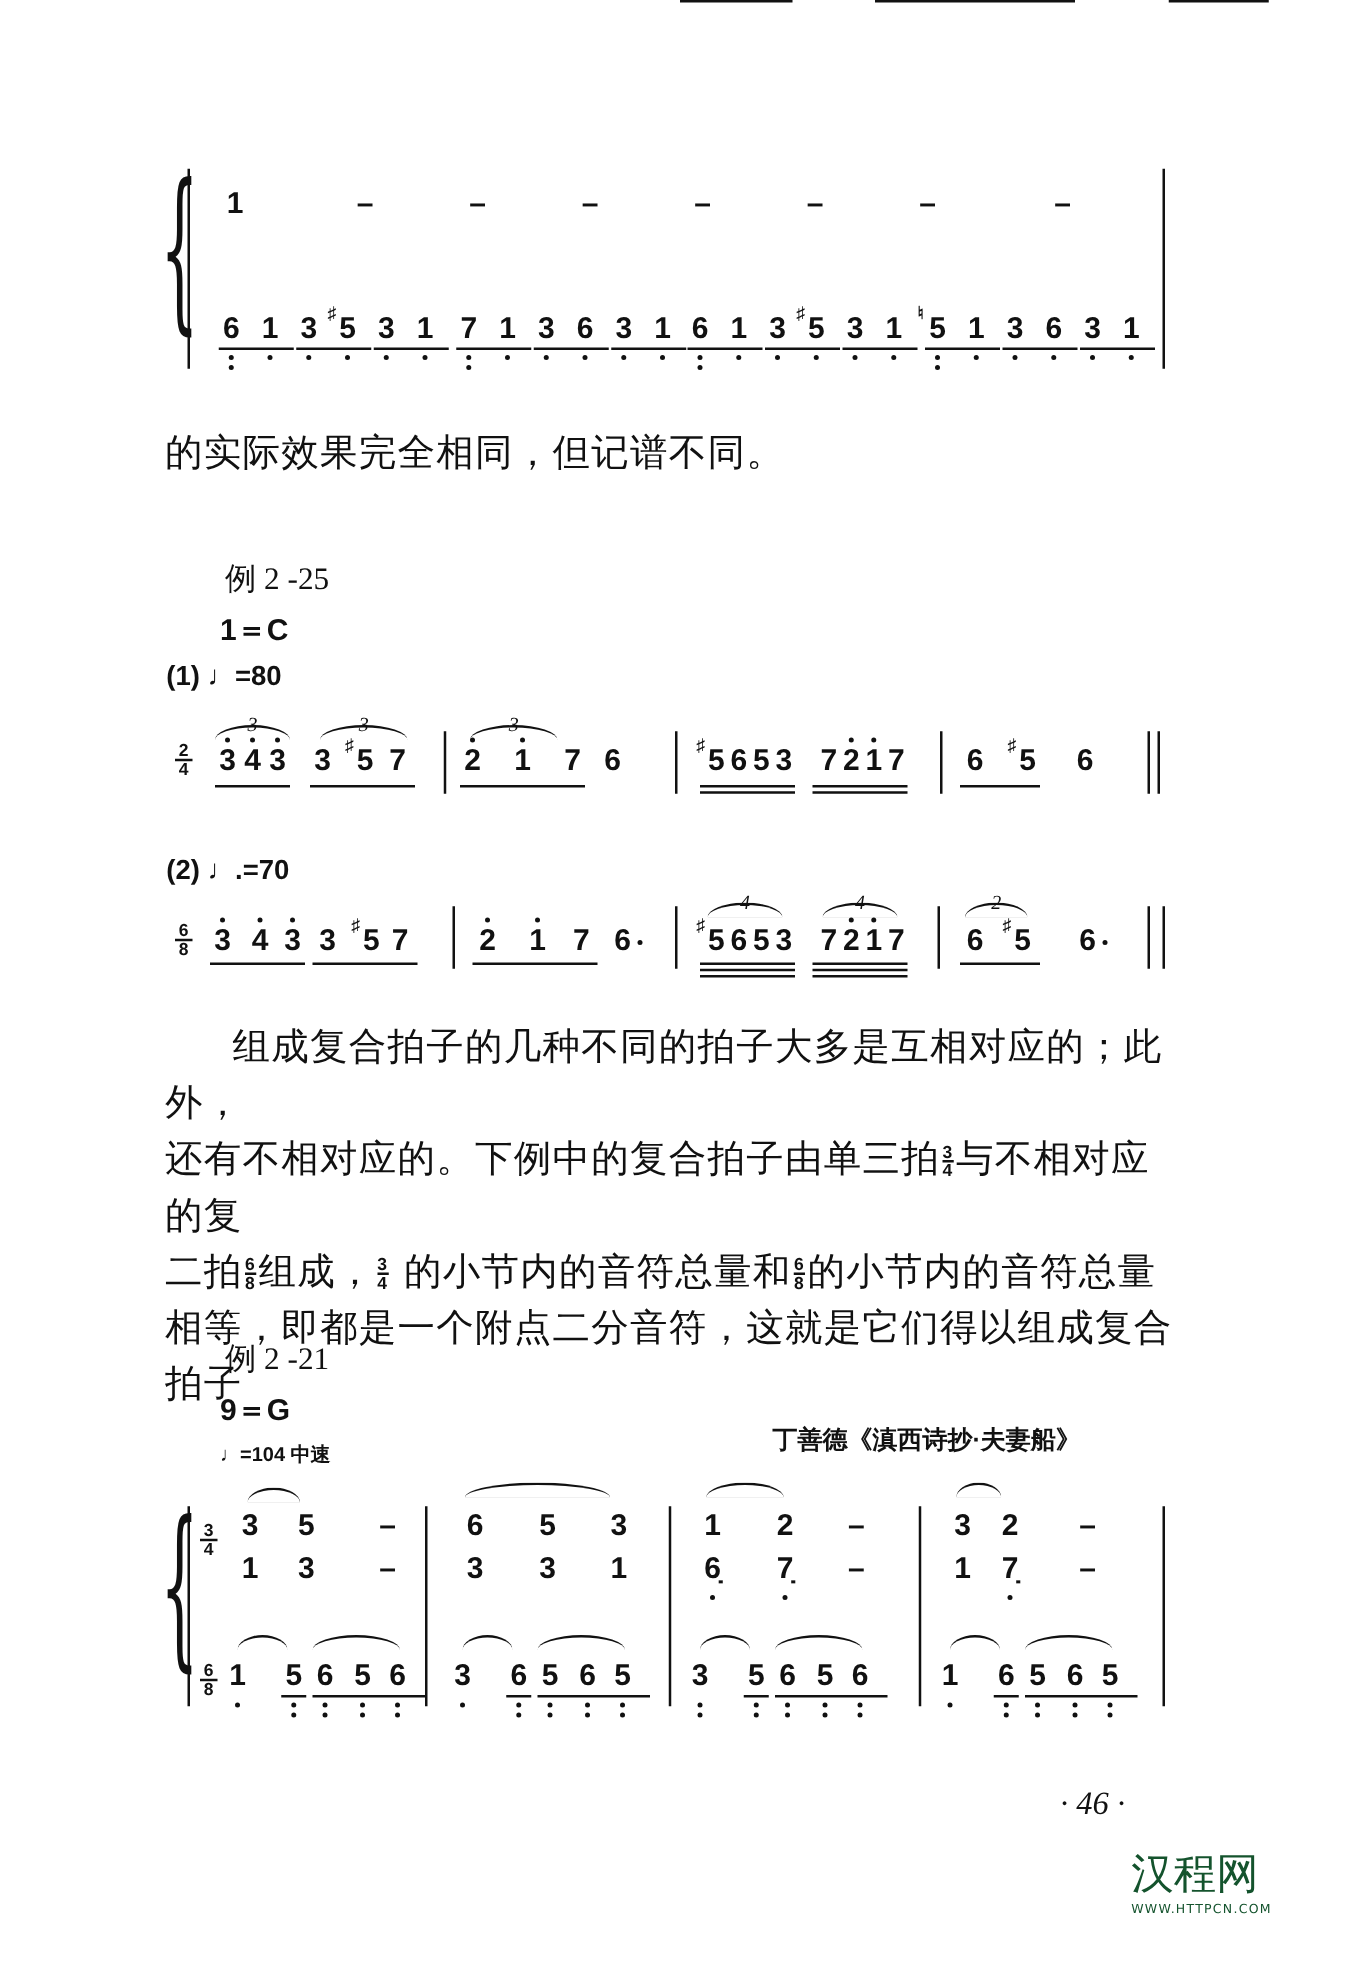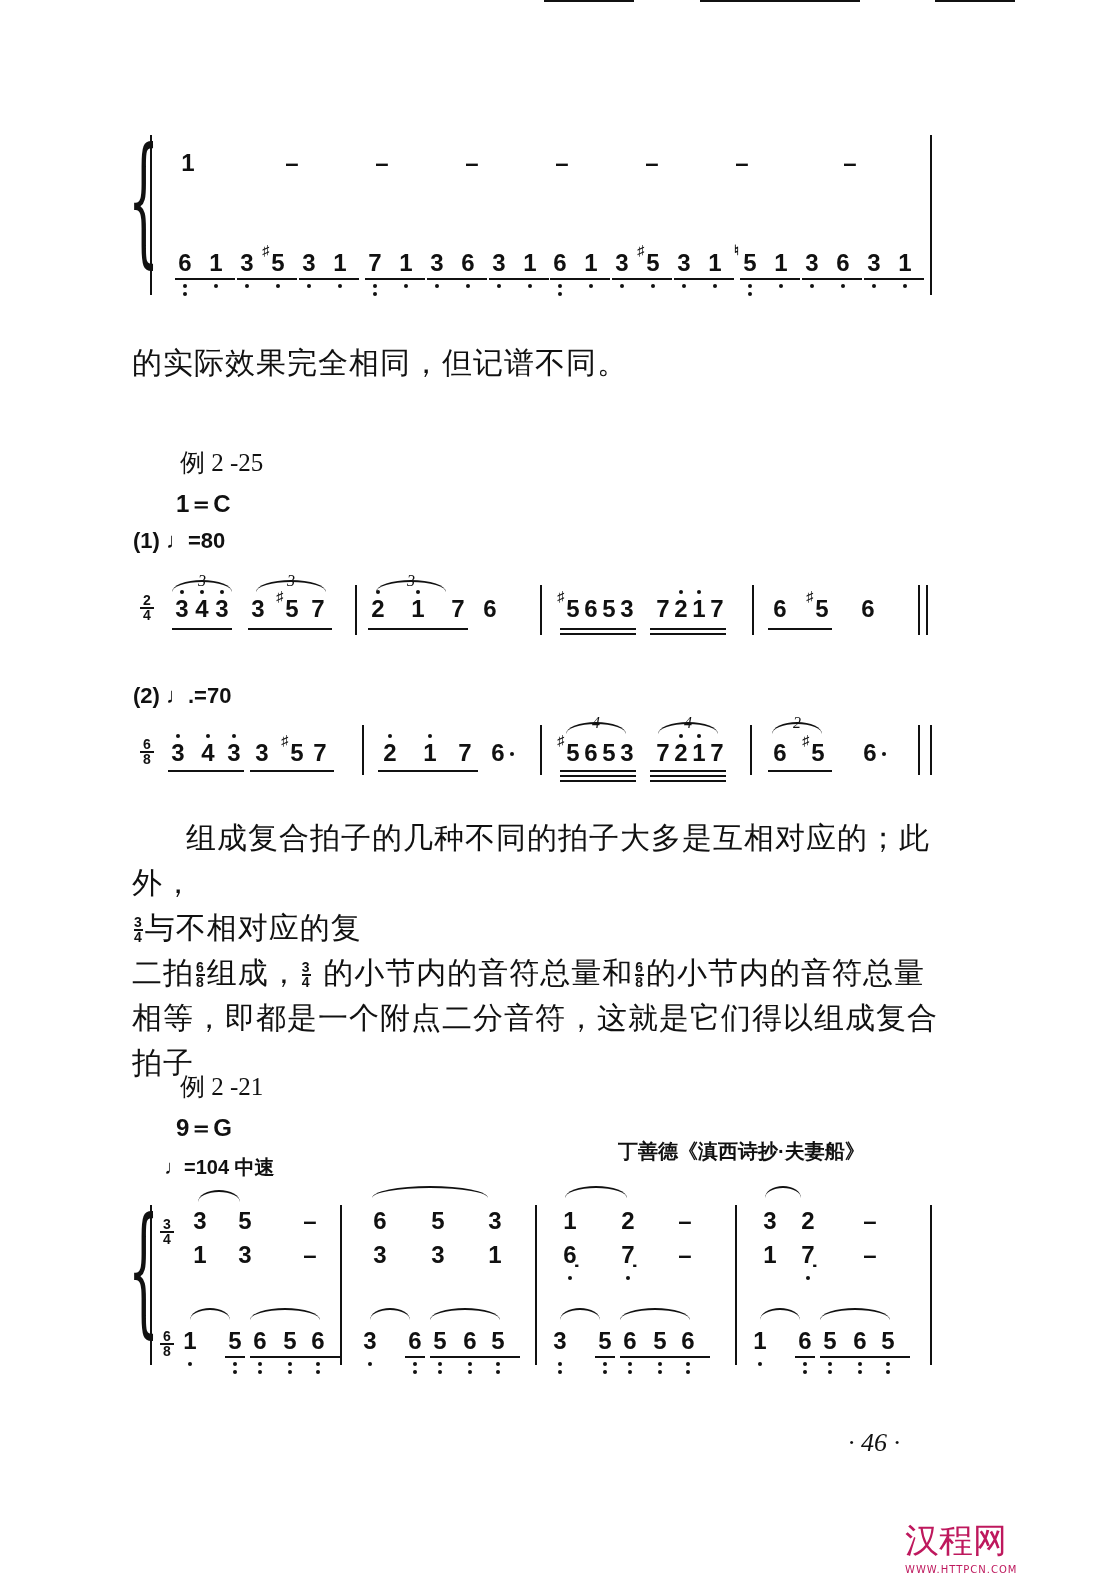--- a/index.html
+++ b/index.html
@@ -20,21 +20,21 @@
   .frac { position:absolute; font-family:"Liberation Sans", sans-serif; font-weight:bold; font-size:14px;
           text-align:center; width:14px; line-height:13px; }
   .frac .n { display:block; border-bottom:2px solid #111; }
   .acc { position:absolute; font-size:14px; font-family:"Liberation Sans", sans-serif; font-weight:bold; }
   .tup { position:absolute; font-style:italic; font-size:16px; font-family:"Liberation Serif", serif; text-align:center; }
   .arc { position:absolute; border-top:2px solid #111; border-radius:50% 50% 0 0 / 100% 100% 0 0; height:10px; }
   .brace { position:absolute; font-size:140px; line-height:140px; font-family:"DejaVu Serif", serif; transform:scaleX(0.35); transform-origin:left top; }
   .inline-frac { display:inline-block; vertical-align:middle; font-family:"Liberation Sans", sans-serif;
                  font-weight:bold; font-size:14px; line-height:13px; text-align:center; margin:0 2px; }
   .inline-frac .n { display:block; border-bottom:2px solid #111; }
-  .watermark { position:absolute; left:905px; top:1518px; color:#be185d; font-size:34px; font-family:"DejaVu Sans", sans-serif; }
+  .watermark { position:absolute; left:905px; top:1476px; color:#14532d; font-size:34px; font-family:"DejaVu Sans", sans-serif; }
   .watermark small { display:block; font-size:10px; letter-spacing:1px; }
 </style>
 </head>
 <body>
 
 <div class="topline" style="left:544px;width:90px;"></div>
 <div class="topline" style="left:700px;width:160px;"></div>
 <div class="topline" style="left:935px;width:80px;"></div>
 
 <div>
@@ -239,28 +239,28 @@
     <div class="tup" style="left: 772px; top: 714px; width: 50px;">2</div>
     <div class="arc" style="left: 772px; top: 722px; width: 50px;"></div>
     <div class="note" style="left: 860px; top: 740px;">6</div>
     <div class="dot" style="left: 882px; top: 752px;"></div>
     <div class="bar" style="left: 918px; top: 725px; height: 50px;"></div>
     <div class="bar" style="left: 930px; top: 725px; height: 50px;"></div>
   </div>
 
 <div class="para" style="top:815px;">
   <div><span class="indent"></span><span>组成复合拍子的几种不同的拍子大多是互相对应的；此外，</span></div>
-  <div><span class="inline-frac"><span class="n">3</span><span>4</span></span><span>与不相对应的复</span></div>
+  <div><span>还有不相对应的。下例中的复合拍子由单三拍</span><span class="inline-frac"><span class="n">3</span><span>4</span></span><span>与不相对应的复</span></div>
   <div><span>二拍</span><span class="inline-frac"><span class="n">6</span><span>8</span></span><span>组成，</span><span class="inline-frac"><span class="n">3</span><span>4</span></span><span> 的小节内的音符总量和</span><span class="inline-frac"><span class="n">6</span><span>8</span></span><span>的小节内的音符总量</span></div>
   <div><span>相等，即都是一个附点二分音符，这就是它们得以组成复合拍子</span></div>
 </div>
 
 <div class="label" style="left:180px;top:1070px;">例 2 -21</div>
 <div class="label bold" style="left:176px;top:1112px;font-size:24px;">9＝G</div>
-<div class="label bold" style="left:164px;top:1154px;font-size:20px;">♩=104  中速</div>
+<div class="label bold" style="left:176px;top:1154px;font-size:16px;">♩=104  中速</div>
 <div class="label bold" style="left:618px;top:1138px;font-size:20px;">丁善德《滇西诗抄·夫妻船》</div>
 
 <div>
   <div class="brace" style="left:128px;top:1200px;">{</div>
   <div class="bar" style="left:150px;top:1205px;height:160px;"></div>
   <div id="ex2">
       <div class="frac" style="left: 160px; top: 1218px;"><span class="n">3</span><span>4</span></div>
       <div class="frac" style="left: 160px; top: 1330px;"><span class="n">6</span><span>8</span></div>
       <div class="note" style="left: 190px; top: 1208px;">3</div>
       <div class="note" style="left: 235px; top: 1208px;">5</div>

